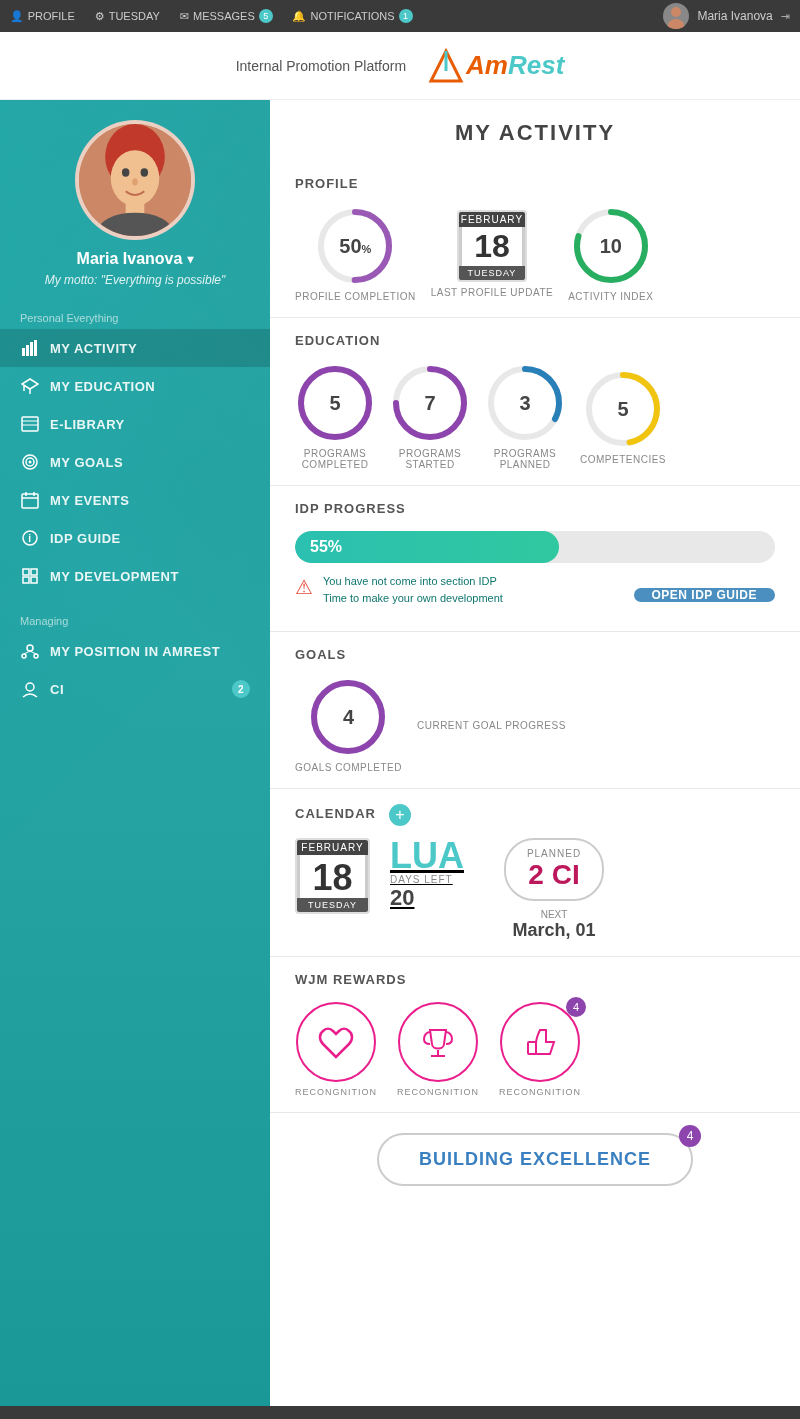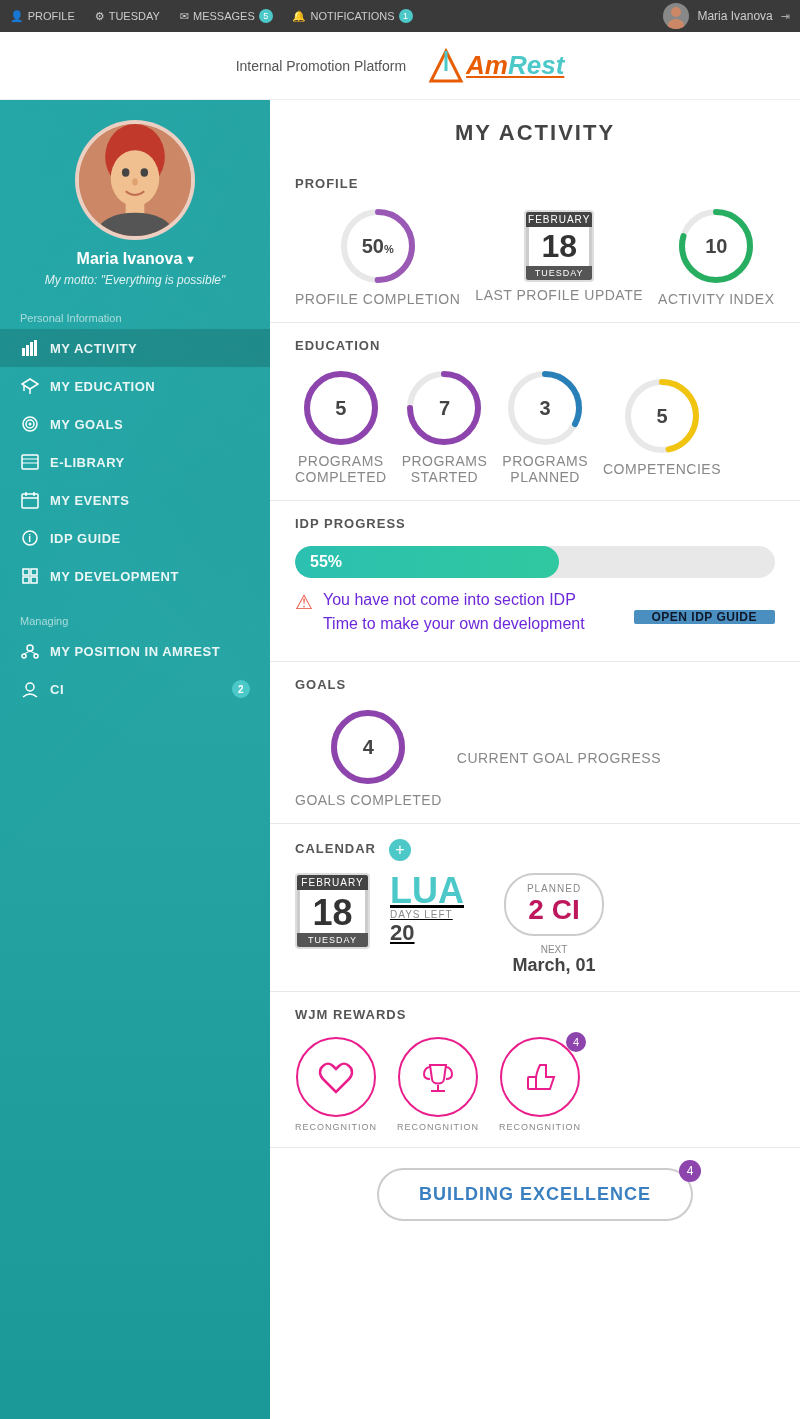--- a/index.html
+++ b/index.html
@@ -180,21 +180,21 @@
       top: 50%; left: 50%;
       transform: translate(-50%, -50%);
       font-size: 20px;
       font-weight: bold;
       color: #444;
       text-align: center;
       line-height: 1;
     }
     .circle-value .unit { font-size: 11px; }
     .circle-label {
-      font-size: 14px;
+      font-size: 10px;
       color: #888;
       text-align: center;
       letter-spacing: 0.5px;
       text-transform: uppercase;
     }
 
     
     .calendar-card {
       background: #fff;
       border: 2px solid #ddd;
@@ -249,31 +249,31 @@
       display: flex;
       align-items: flex-start;
       gap: 10px;
       margin-bottom: 10px;
     }
     .idp-warning-icon {
       color: #e74c3c;
       font-size: 20px;
       margin-top: 2px;
     }
-    .idp-text { font-size: 16px; color: #6d28d9; line-height: 1.5; }
+    .idp-text { font-size: 11px; color: #0f766e; line-height: 1.5; }
     .idp-row { display: flex; align-items: center; justify-content: space-between; }
     .btn-idp {
       background: #4a8fc0;
-      color: #0f172a;
+      color: #ffffff;
       border: none;
       padding: 0 18px;
       font-size: 12px;
       font-weight: bold;
       cursor: pointer;
-      border-radius: 2px;
+      border-radius: 10px;
       letter-spacing: 0.5px;
     }
 
     
     .calendar-row { display: flex; align-items: flex-start; gap: 20px; }
     .lua-info { display: flex; flex-direction: column; text-decoration: underline; }
     .lua-title { font-size: 36px; font-weight: bold; color: #4dc8c8; line-height: 1; }
     .lua-sub { font-size: 10px; color: #888; letter-spacing: 1px; }
     .cal-planned {
       border: 2px solid #ccc;
@@ -406,21 +406,21 @@
   </div>
 </nav>
 
 <header class="header">
   <span class="header-subtitle">Internal Promotion Platform</span>
   <div style="display:flex; align-items:center;">
     <svg width="40" height="40" viewBox="0 0 40 40">
       <polygon points="20,5 35,35 5,35" fill="none" stroke="#e85d04" stroke-width="3"></polygon>
       <line x1="20" y1="5" x2="20" y2="25" stroke="#4dc8c8" stroke-width="3"></line>
     </svg>
-    <span class="logo" style="font-size:26px; font-weight:900; color:#e85d04; font-style:italic;text-decoration:underline;">Am<span style="color:#4dc8c8;">Rest</span></span>
+    <span class="logo" style="font-size:26px; font-weight:900; color:#e85d04; font-style:italic;">Am<span style="color:#4dc8c8;">Rest</span></span>
   </div>
 </header>
 
 <div class="main-layout">
 
   <aside class="sidebar">
     <div class="avatar-container">
       <svg class="avatar-svg" viewBox="0 0 120 120">
         <rect width="120" height="120" fill="#cc8866"></rect>
 
@@ -439,21 +439,21 @@
 
         <ellipse cx="60" cy="115" rx="40" ry="20" fill="#555"></ellipse>
       </svg>
     </div>
     <div class="user-name">
       <span>Maria Ivanova</span>
       <span style="font-size:12px; cursor:pointer;">▾</span>
     </div>
     <div class="motto">My motto: "Everything is possible"</div>
 
-    <div class="sidebar-section-label">Personal Information</div>
+    <div class="sidebar-section-label">Personal Everything</div>
 
     <div class="sidebar-item active">
       <span class="sidebar-icon">
         <svg width="18" height="18" viewBox="0 0 18 18">
             <rect x="1" y="9" width="3" height="8" fill="#fff"></rect>
             <rect x="5" y="6" width="3" height="11" fill="#fff"></rect>
             <rect x="9" y="3" width="3" height="14" fill="#fff"></rect>
             <rect x="13" y="1" width="3" height="16" fill="#fff"></rect>
           </svg>
       </span>
@@ -465,36 +465,36 @@
             <polygon points="9,2 17,7 9,12 1,7" fill="none" stroke="#fff" stroke-width="1.5"></polygon>
             <line x1="9" y1="12" x2="9" y2="17" stroke="#fff" stroke-width="1.5"></line>
             <line x1="3" y1="8.5" x2="3" y2="14" stroke="#fff" stroke-width="1.5"></line>
           </svg>
       </span>
       <span>MY EDUCATION</span>
     </div>
     <div class="sidebar-item">
       <span class="sidebar-icon">
         <svg width="18" height="18" viewBox="0 0 18 18">
+            <rect x="1" y="2" width="16" height="14" rx="1" fill="none" stroke="#fff" stroke-width="1.5"></rect>
+            <line x1="1" y1="6" x2="17" y2="6" stroke="#fff" stroke-width="1"></line>
+            <line x1="1" y1="10" x2="17" y2="10" stroke="#fff" stroke-width="1"></line>
+          </svg>
+      </span>
+      <span>E-LIBRARY</span>
+    </div>
+    <div class="sidebar-item">
+      <span class="sidebar-icon">
+        <svg width="18" height="18" viewBox="0 0 18 18">
             <circle cx="9" cy="9" r="7" fill="none" stroke="#fff" stroke-width="1.5"></circle>
             <circle cx="9" cy="9" r="4" fill="none" stroke="#fff" stroke-width="1.5"></circle>
             <circle cx="9" cy="9" r="1.5" fill="#fff"></circle>
           </svg>
       </span>
       <span>MY GOALS</span>
-    </div>
-    <div class="sidebar-item">
-      <span class="sidebar-icon">
-        <svg width="18" height="18" viewBox="0 0 18 18">
-            <rect x="1" y="2" width="16" height="14" rx="1" fill="none" stroke="#fff" stroke-width="1.5"></rect>
-            <line x1="1" y1="6" x2="17" y2="6" stroke="#fff" stroke-width="1"></line>
-            <line x1="1" y1="10" x2="17" y2="10" stroke="#fff" stroke-width="1"></line>
-          </svg>
-      </span>
-      <span>E-LIBRARY</span>
     </div>
     <div class="sidebar-item">
       <span class="sidebar-icon">
         <svg width="18" height="18" viewBox="0 0 18 18">
             <rect x="1" y="3" width="16" height="14" rx="1" fill="none" stroke="#fff" stroke-width="1.5"></rect>
             <line x1="5" y1="1" x2="5" y2="5" stroke="#fff" stroke-width="1.5"></line>
             <line x1="13" y1="1" x2="13" y2="5" stroke="#fff" stroke-width="1.5"></line>
             <line x1="1" y1="7" x2="17" y2="7" stroke="#fff" stroke-width="1.5"></line>
           </svg>
       </span>

